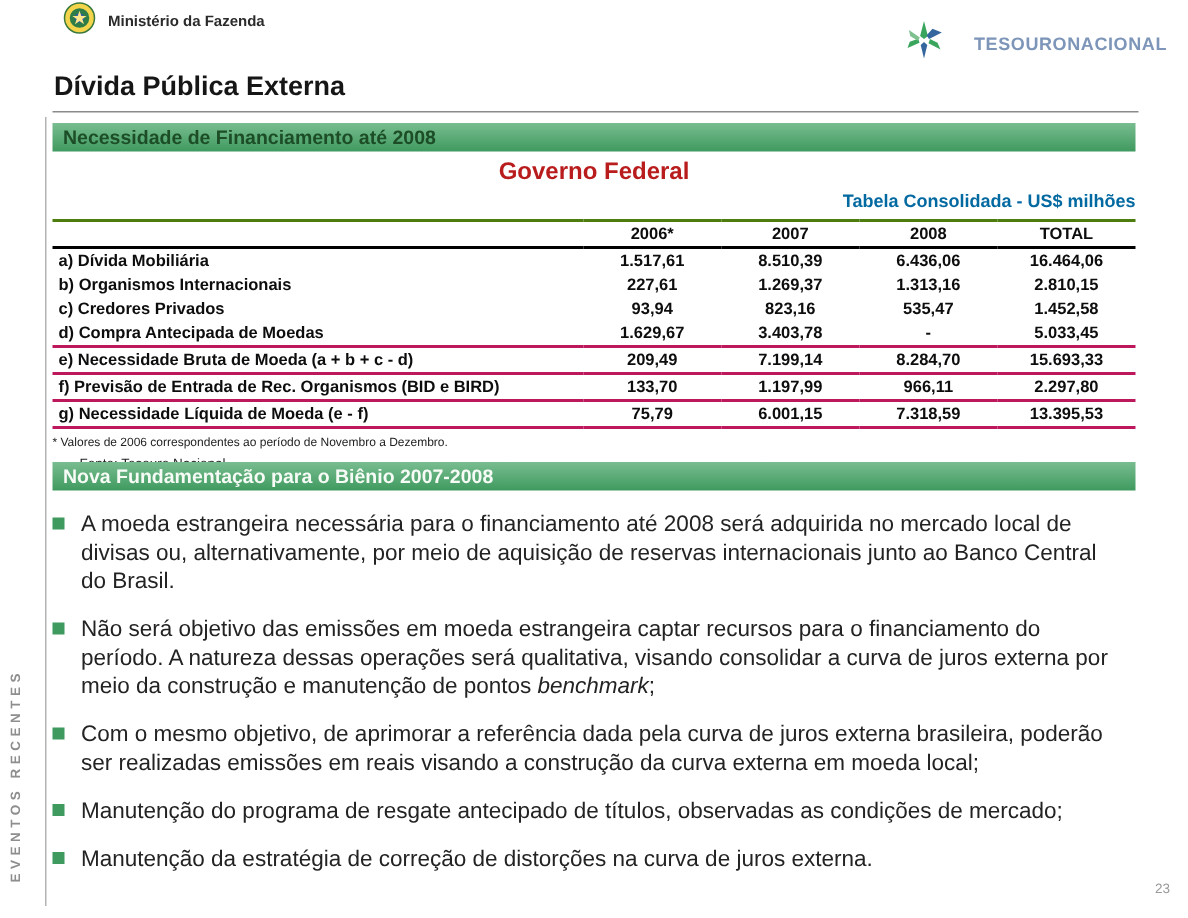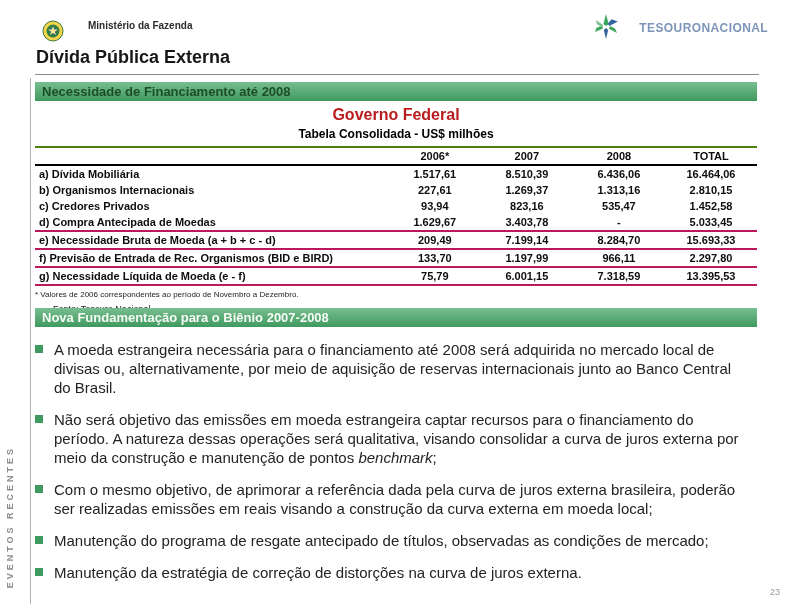--- a/index.html
+++ b/index.html
@@ -8,39 +8,39 @@
     overflow:hidden;font-family:"Liberation Sans",sans-serif;margin:0 auto;
   }
   
   .vline{position:absolute;left:30px;top:78px;bottom:8px;width:1px;background:#b3b3b3;}
   .vertical-label{
     position:absolute;left:5px;bottom:24px;
     writing-mode:vertical-rl;transform:rotate(180deg);
     font-size:9px;font-weight:bold;letter-spacing:3px;color:#8e8e8e;white-space:nowrap;
   }
   
-  .gov-brand{position:absolute;left:42px;top:20px;display:flex;gap:24px;}
+  .gov-brand{position:absolute;left:42px;top:1px;display:flex;align-items:center;gap:8px;}
   .ministry{font-size:10px;font-weight:bold;color:#2b2b2b;}
-  .tn-logo{position:absolute;right:24px;top:12px;display:flex;align-items:center;gap:19px;}
+  .tn-logo{position:absolute;right:14px;top:12px;display:flex;align-items:center;gap:19px;}
   .tn-text{font-size:12px;font-weight:bold;color:#7d95b8;letter-spacing:.4px;}
   .title{position:absolute;left:36px;top:47px;font-size:18px;font-weight:bold;color:#161616;}
   .title-rule{position:absolute;left:35px;right:33px;top:74px;height:1px;background:#8a8a8a;}
   
   .banner{
     position:absolute;left:35px;width:722px;height:19px;box-sizing:border-box;
     display:flex;align-items:center;padding-left:7px;
     font-size:13px;font-weight:bold;
     background:linear-gradient(180deg,#79bd90 0%,#3f9a5f 100%);
   }
   .banner1{top:82px;color:#1c4d27;}
   .banner2{top:308px;color:#f6fbf6;}
   
   .table-wrap{position:absolute;left:35px;top:106px;width:722px;}
   .tbl-title{text-align:center;font-size:16px;font-weight:bold;color:#b91c1c;}
-  .tbl-subtitle{text-align:center;font-size:12px;font-weight:bold;color:#000000;margin-top:3px;}
+  .tbl-subtitle{text-align:right;font-size:12px;font-weight:bold;color:#0369a1;margin-top:3px;}
   table{width:100%;border-collapse:collapse;margin-top:5px;}
   th,td{font-size:11px;font-weight:bold;color:#0d0d0d;padding:2px 4px;white-space:nowrap;}
   th{text-align:center;border-top:2px solid #4d7c0f;border-bottom:2px solid #000;}
   td{text-align:center;}
   td.lbl{text-align:left;width:49%;}
   col.vcol{width:12.75%;}
   tr.sep td{border-bottom:2px solid #be185d;}
   .footnote{font-size:8px;color:#222;margin-top:4px;}
   .source{font-size:9px;color:#222;margin-top:5px;margin-left:18px;}
   

